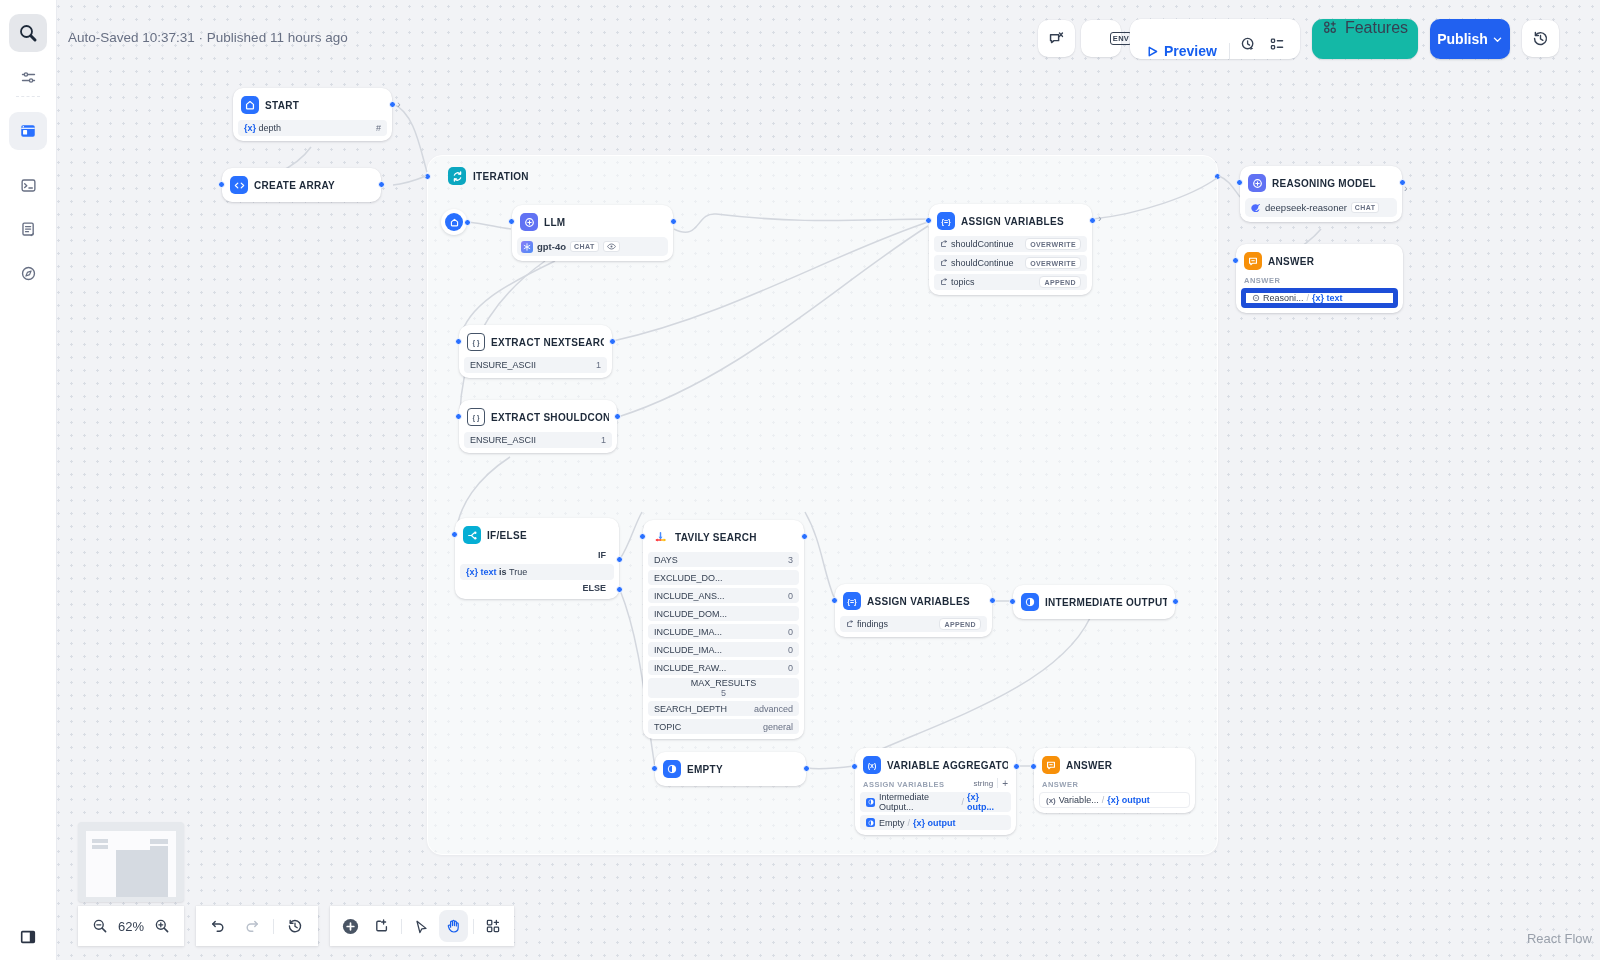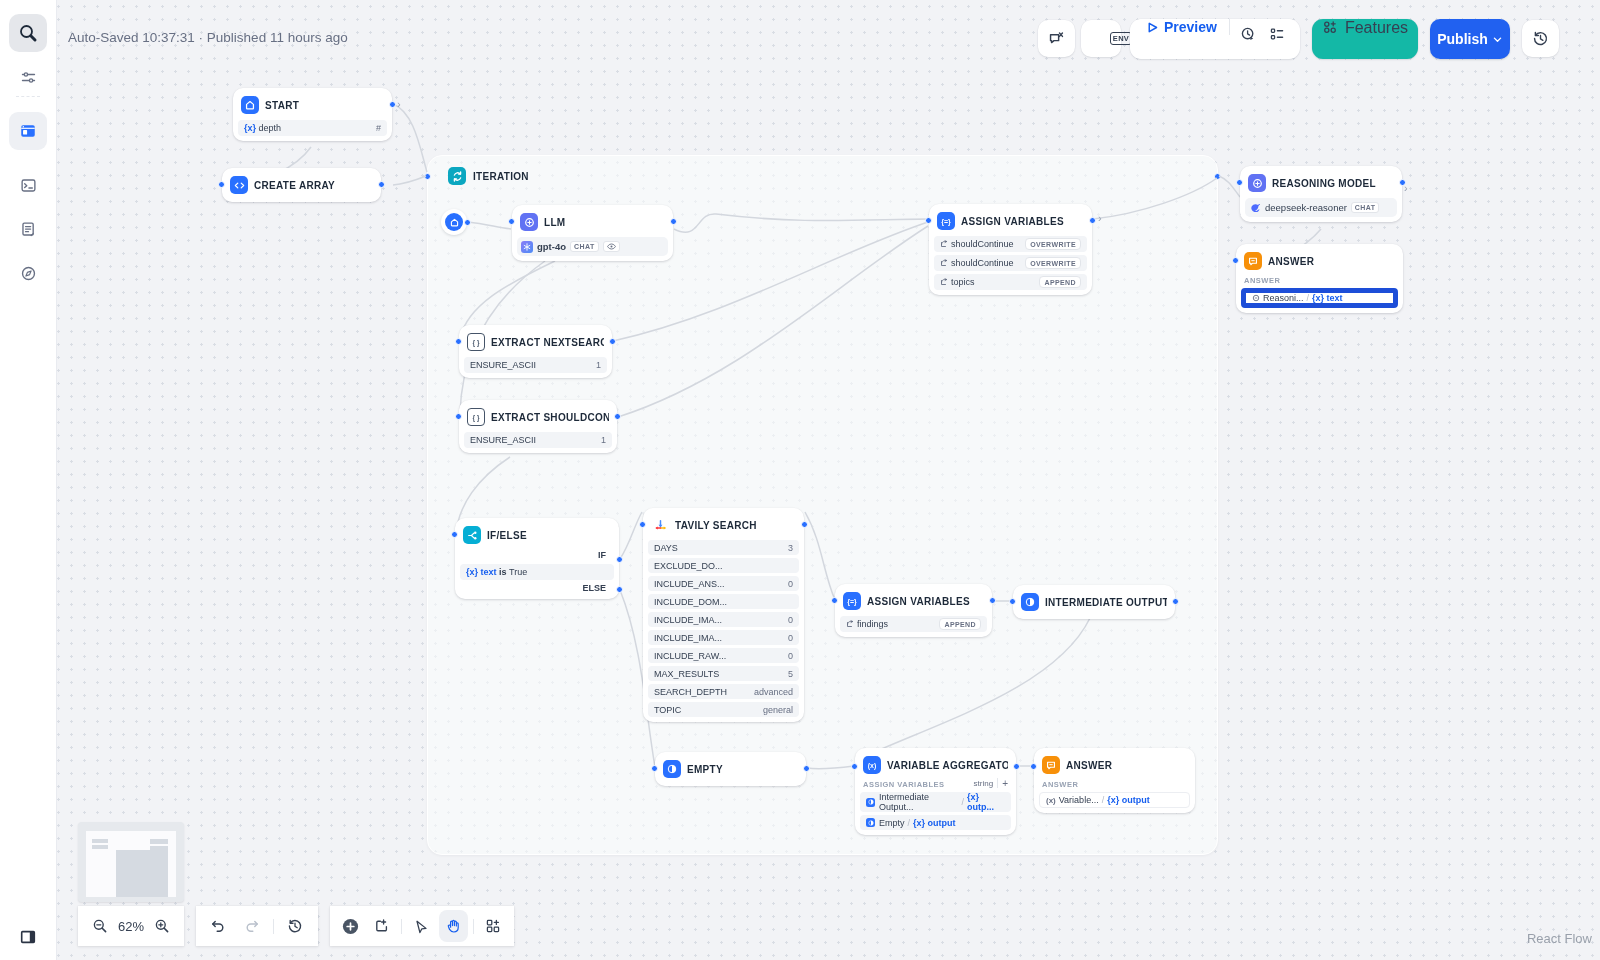--- a/index.html
+++ b/index.html
@@ -21,21 +21,21 @@
   .sb-divider { position:absolute; left:16px; top:96px; width:24px; border-top:1px dashed #e4e7ec; }
 
   
   .autosave { position:absolute; left:68px; top:30px; font-size:13.5px; color:#676f83; z-index:20; }
   .topbar { position:absolute; top:19px; right:0; left:0; height:40px; z-index:25; }
   .icbtn { position:absolute; width:37px; height:37px; top:1px; background:#fff; border-radius:10px;
     box-shadow:0 1px 2px rgba(16,24,40,.09), 0 0 0 0.5px rgba(16,24,40,.04); display:flex; align-items:center;
     justify-content:center; color:#354052; cursor:pointer; }
   .env-txt { font-size:7.5px; font-weight:700; border:1.4px solid #354052; border-radius:3px; padding:1px 2px; letter-spacing:.3px; }
   .grp { position:absolute; left:1130px; top:0; width:170px; height:40px; background:#fff; border-radius:11px;
-    box-shadow:0 1px 2px rgba(16,24,40,.09), 0 0 0 0.5px rgba(16,24,40,.04); display:flex; align-items:flex-start; padding:0 8px; }
+    box-shadow:0 1px 2px rgba(16,24,40,.09), 0 0 0 0.5px rgba(16,24,40,.04); display:flex; align-items:flex-end; padding:0 8px; }
   .preview { display:flex; align-items:center; gap:5px; color:#155eef; font-size:14px; font-weight:600; padding:0 8px; cursor:pointer; }
   .vdiv { width:1px; height:16px; background:#e4e7ec; margin:0 4px; }
   .grp-ic { width:30px; height:30px; display:flex; align-items:center; justify-content:center; color:#354052; cursor:pointer; }
   .features-btn { position:absolute; left:1312px; top:0; height:40px; width:106px; background:#14b8a6; border-radius:11px;
     box-shadow:0 1px 2px rgba(16,24,40,.09), 0 0 0 0.5px rgba(16,24,40,.04); display:flex; align-items:flex-start;
     justify-content:center; gap:7px; font-size:16px; font-weight:500; color:#354052; cursor:pointer; }
   .publish-btn { position:absolute; left:1430px; top:0; height:40px; width:80px; background:#2161f0; border-radius:10px;
     display:flex; align-items:center; justify-content:center; gap:4px; color:#fff; font-size:14px; font-weight:600;
     box-shadow:0 1px 2px rgba(16,24,40,.15); cursor:pointer; }
   .hist-btn { position:absolute; left:1522px; }
@@ -291,21 +291,21 @@
     <span class="tok">{x} text</span>&nbsp;
     <b>is</b>&nbsp;
     <span>True</span>
   </div>
   <div class="cl">ELSE</div>
   <span class="h l" style="top:13px;"></span>
   <span class="h r" style="top:38px;"></span>
   <span class="h r" style="top:68px;"></span>
 </div>
 
-<div class="node" style="left:643px; top:508px; width:161px;">
+<div class="node" style="left:643px; top:520px; width:161px;">
   <div class="nhead">
     <span class="nicon" style="background:#fff;">
       <svg width="13" height="13" viewBox="0 0 16 16">
           <path d="M8 2v7" stroke="#468BFF" stroke-width="1.8" stroke-linecap="round"></path>
           <path d="M5.6 7 8 10l2.4-3z" fill="#468BFF"></path>
           <path d="M8 11h5" stroke="#FDBB11" stroke-width="1.8" stroke-linecap="round"></path>
           <path d="M12 9.2 15 11l-3 1.8z" fill="#FDBB11"></path>
           <path d="M8 11H3.5" stroke="#FE363B" stroke-width="1.8" stroke-linecap="round"></path>
           <path d="M4.5 9.2 1.5 11l3 1.8z" fill="#FE363B"></path>
         </svg>
@@ -333,21 +333,21 @@
       <span class="rv">0</span>
     </div>
   <div class="nrow" style="min-height:15px;">
       <span class="grow">INCLUDE_IMA...</span>
       <span class="rv">0</span>
     </div>
   <div class="nrow" style="min-height:15px;">
       <span class="grow">INCLUDE_RAW...</span>
       <span class="rv">0</span>
     </div>
-  <div class="nrow" style="min-height:15px;">
+  <div class="nrow" style="min-height:15px;flex-direction:column;">
       <span class="grow">MAX_RESULTS</span>
       <span class="rv">5</span>
     </div>
   <div class="nrow" style="min-height:15px;">
       <span class="grow">SEARCH_DEPTH</span>
       <span class="rv">advanced</span>
     </div>
   <div class="nrow" style="min-height:15px;">
       <span class="grow">TOPIC</span>
       <span class="rv">general</span>

